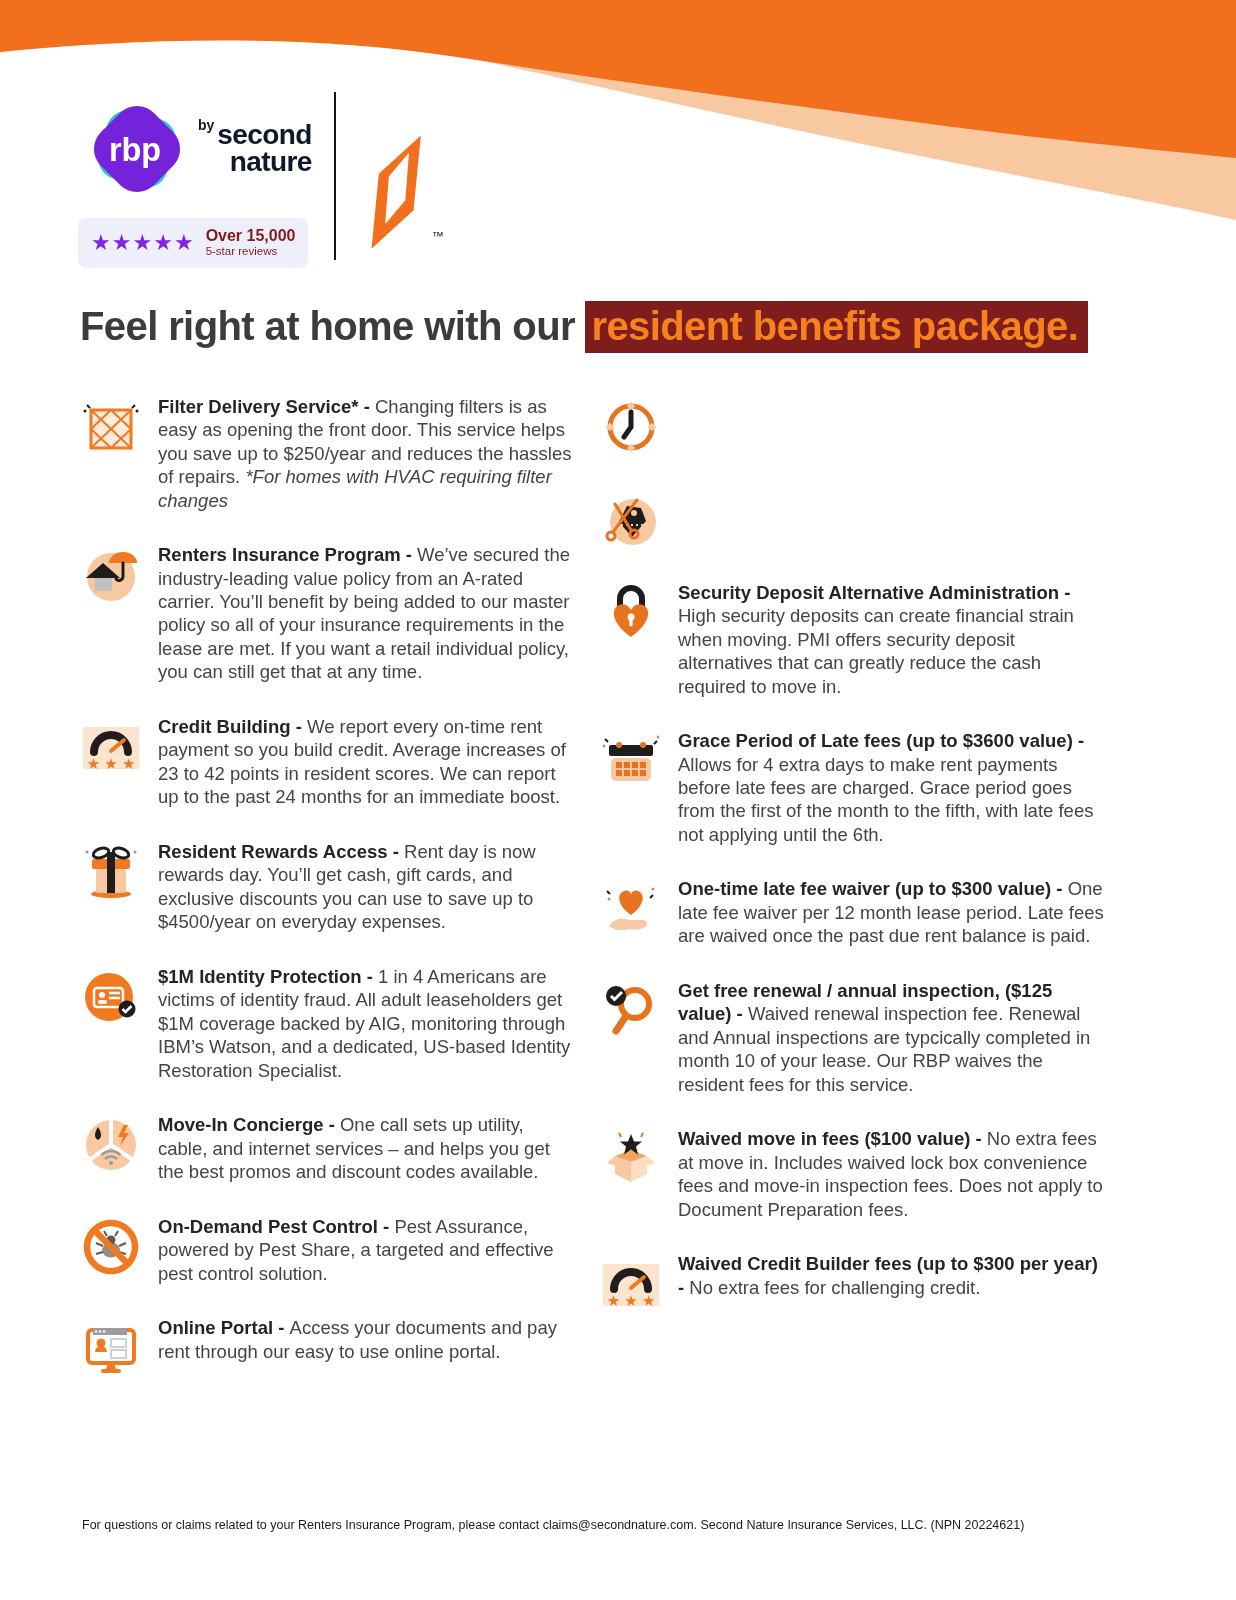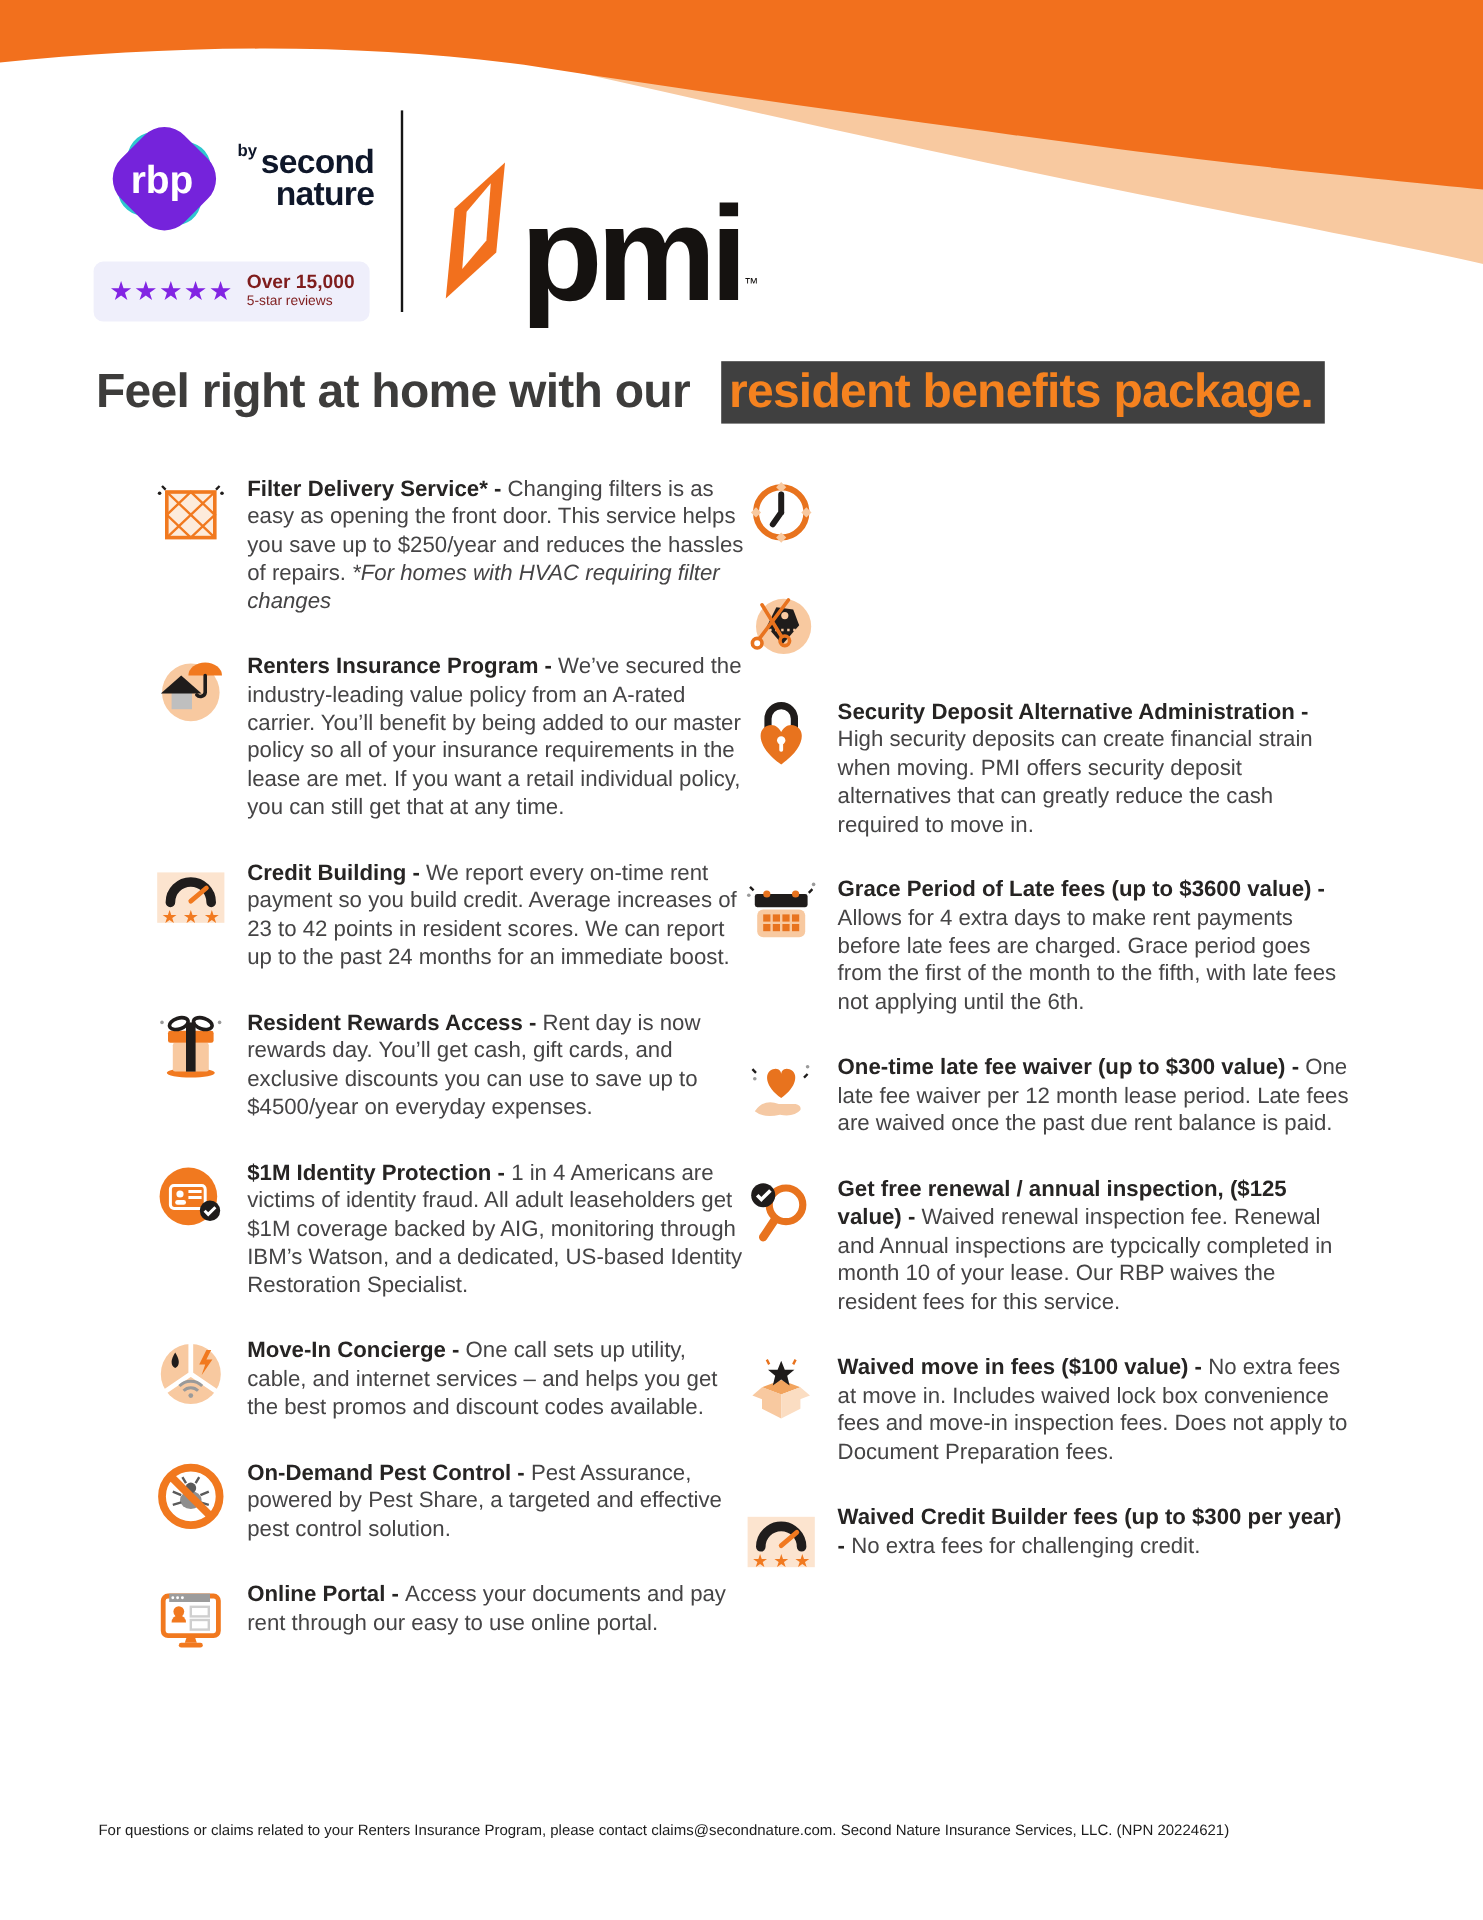--- a/index.html
+++ b/index.html
@@ -23,24 +23,24 @@
   .rt2{font-size:11.5px;}
   .divider{width:2px;background:#151515;height:168px;margin:2px 30px 0 22px;}
   .pmi{display:flex;align-items:flex-end;margin-top:42px;}
   .pmi-flag{width:64px;height:122px;}
   .pmi-word{font-size:112px;font-weight:bold;color:#151210;letter-spacing:-5px;line-height:0.76;margin-left:4px;}
   .pmi-tm{font-size:12px;color:#151210;margin-left:2px;line-height:3;}
 
   
   .headline{position:relative;z-index:2;margin:36px 0 0 80px;font-size:40px;color:#3D3C3B;
       font-weight:600;letter-spacing:-0.6px;}
-  .headline .hl{color:#F5821F;font-weight:800;background:#404040;padding:3px 10px 5px 6px;margin-left:16px;text-align:center;}
+  .headline .hl{color:#F5821F;font-weight:800;background:#7f1d1d;padding:3px 10px 5px 6px;margin-left:0;text-align:center;}
 
   
-  .benefits{position:relative;z-index:2;display:flex;margin:46px 60px 0 80px;justify-content:center;}
+  .benefits{position:relative;z-index:2;display:flex;margin:46px 60px 0 80px;gap:28px;}
   .col{display:flex;flex-direction:column;}
   .col-left{width:492px;}
   .col-right{width:508px;}
   .item{display:flex;gap:16px;margin-bottom:31px;}
   .icon-wrap{flex:0 0 62px;display:flex;justify-content:center;align-items:flex-start;padding-top:2px;}
   .icon-wrap svg{width:60px;height:60px;}
   .item-text{margin:0;font-size:18.5px;line-height:1.27;color:#454445;}
   .item-title{font-weight:bold;color:#262423;}
   .item-note{font-style:italic;}
 
@@ -78,21 +78,20 @@
       </div>
     </div>
 
     <div class="divider"></div>
 
     <div class="pmi">
       <svg class="pmi-flag" viewBox="0 0 70 130">
         <polygon points="60,2 14,44 6,126 52,84" fill="#F2701D"></polygon>
         <polygon points="47,21 25,47 21,99 43,73" fill="#ffffff"></polygon>
       </svg>
-      <span class="pmi-word">pmi</span>
       <span class="pmi-tm">™</span>
     </div>
   </div>
 
   <div class="headline">
     <span>Feel right at home with our</span>
     <span class="hl">resident benefits package.</span>
   </div>
 
   <div class="benefits">

